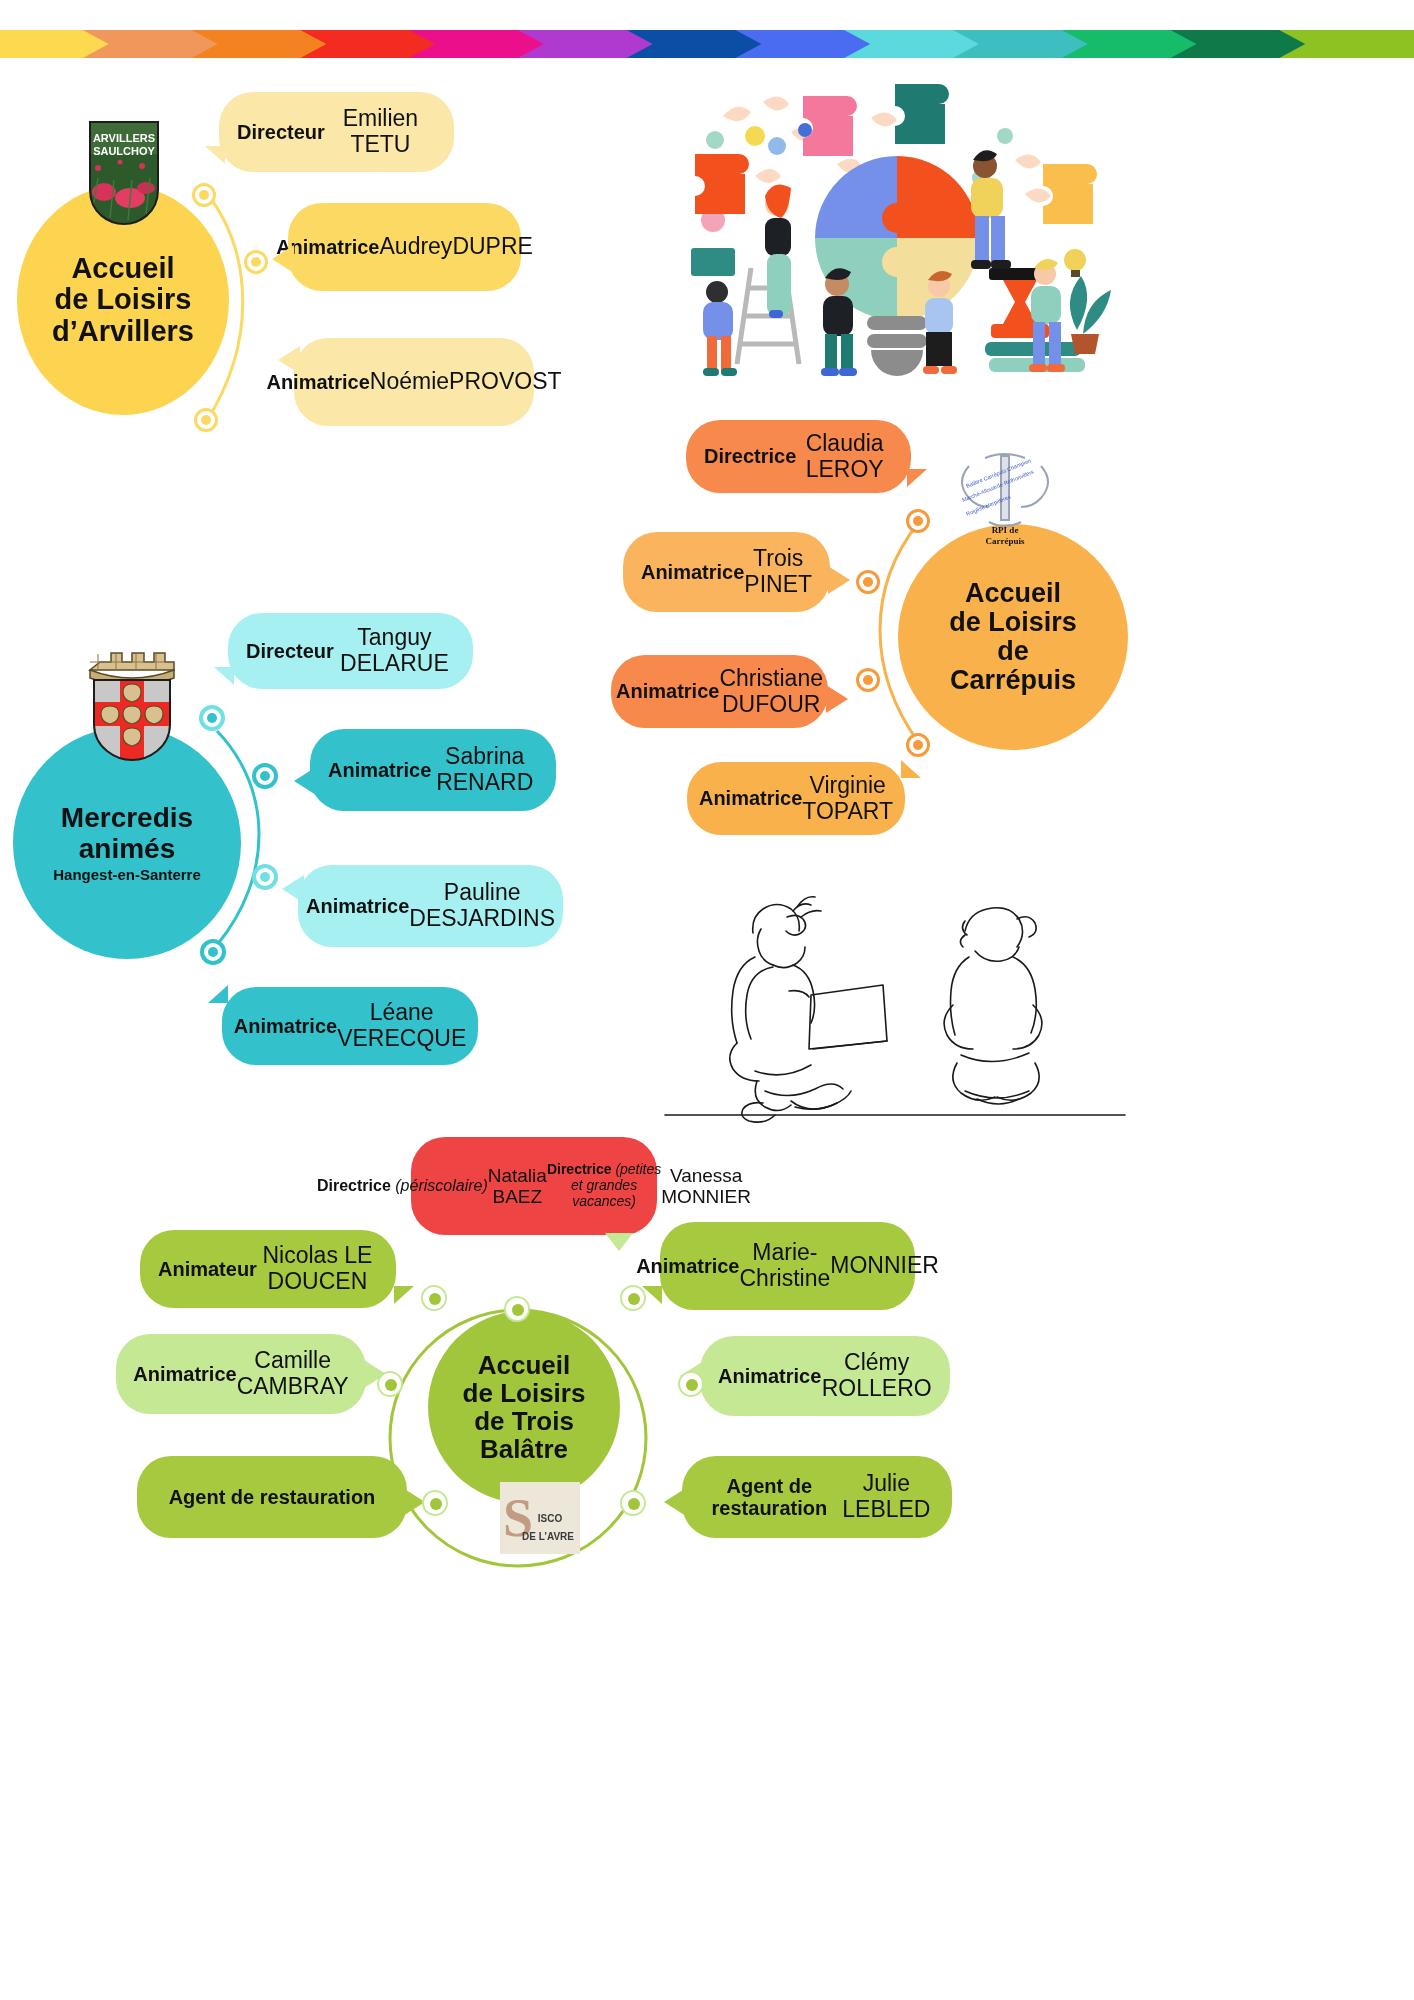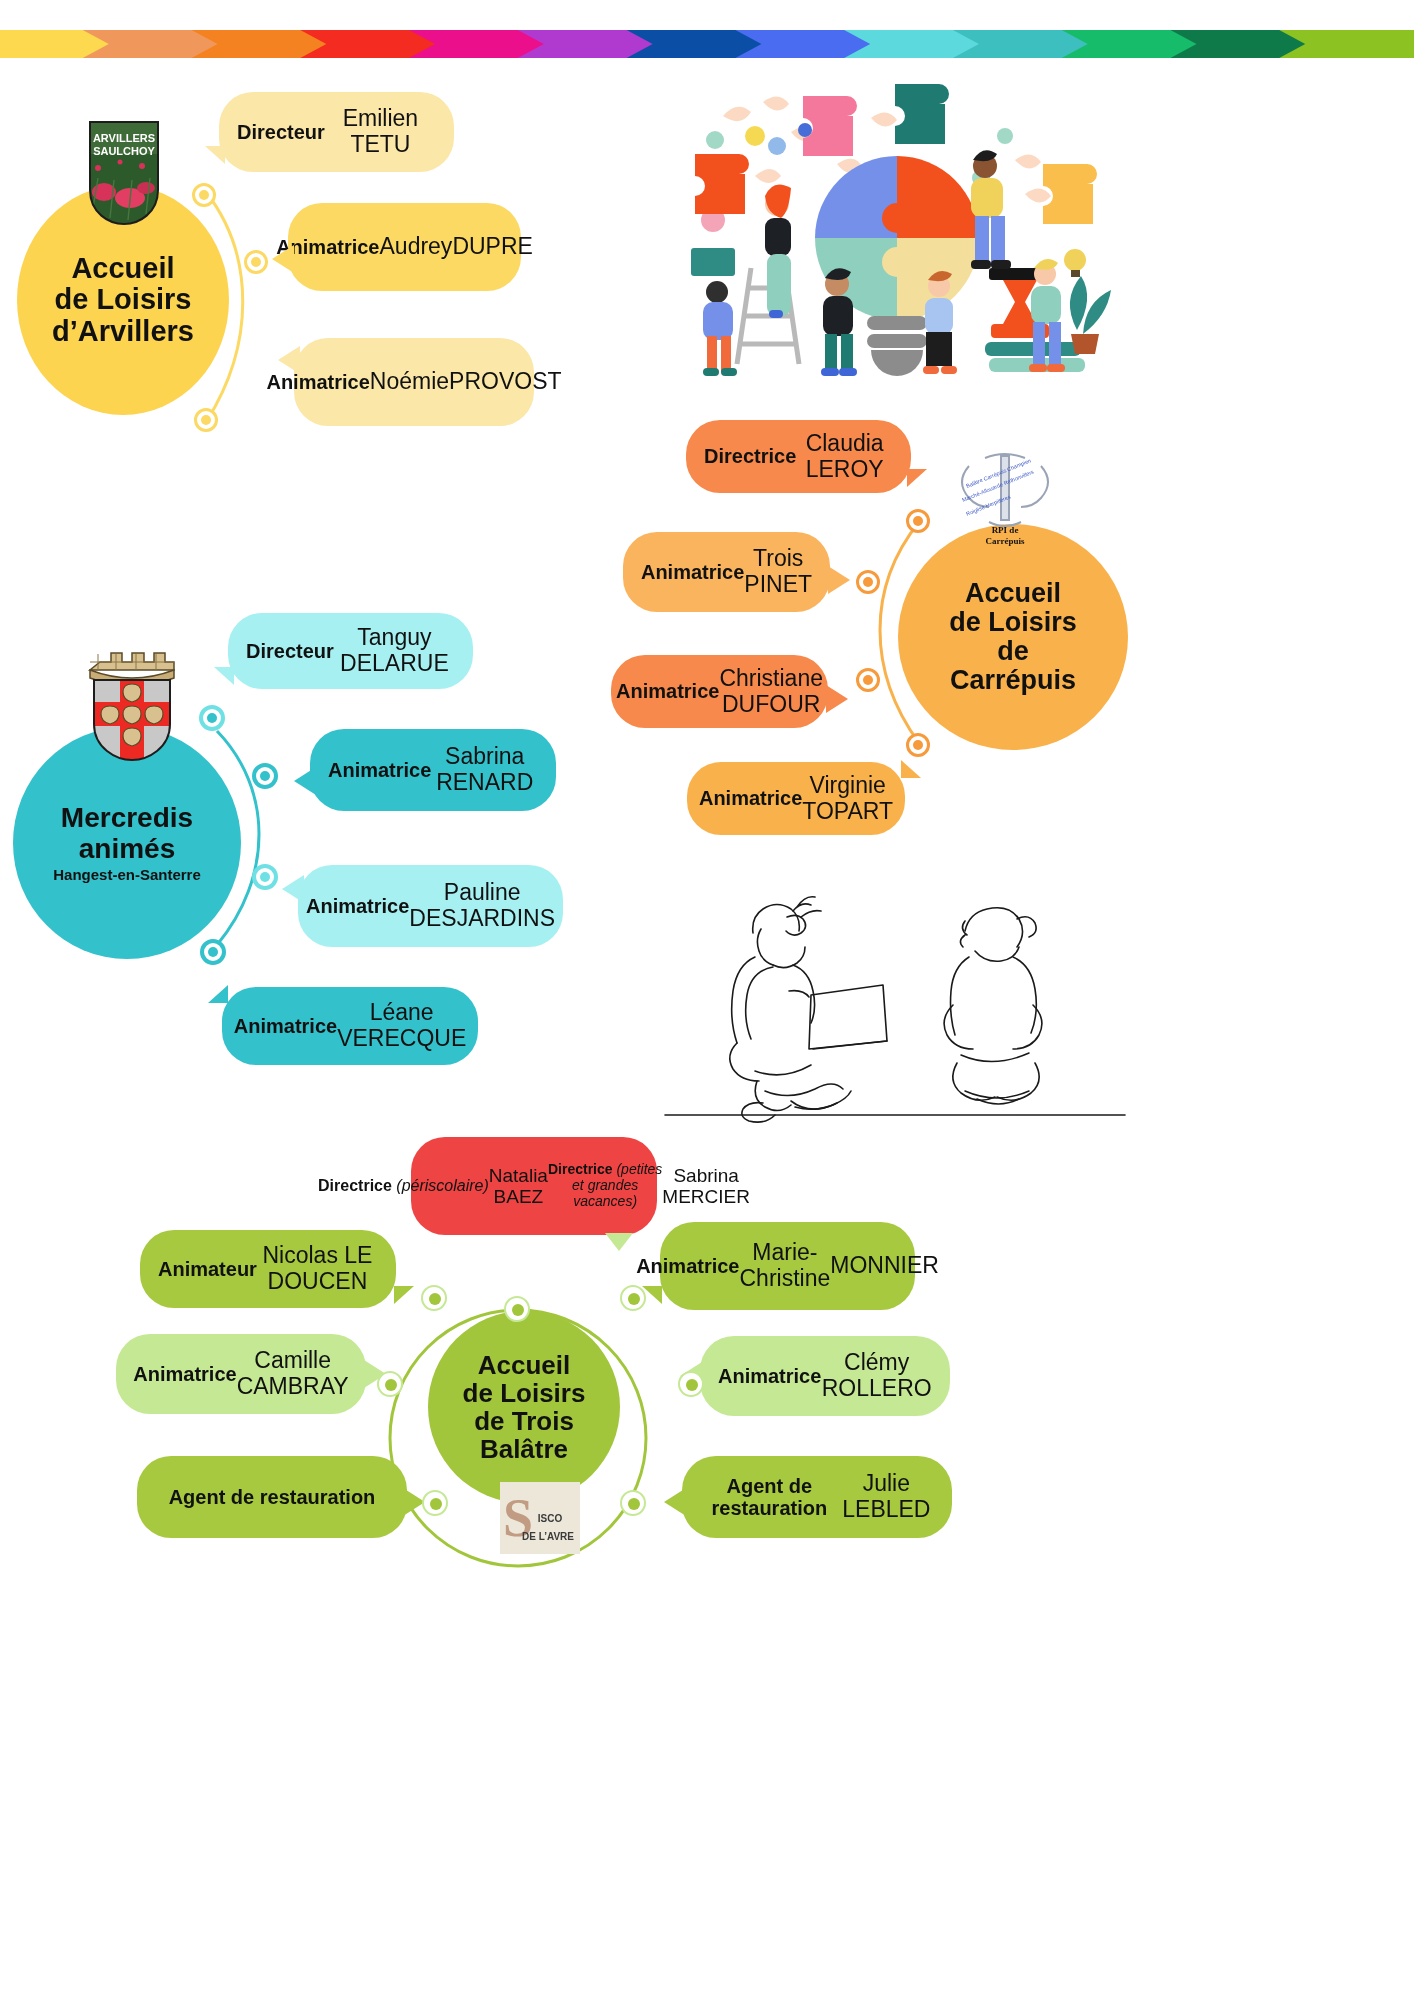--- a/index.html
+++ b/index.html
@@ -493,21 +493,21 @@
 
   <div class="bubble" style="left:411px; top:1137px; width:246px; height:98px; background:#ef4444; padding:8px 14px;">
     <div style="font-size:0;">
       <span class="role sm">Directrice</span><span class="role sm qual">&nbsp;</span><span class="role sm qual">(périscolaire)</span>
     </div>
     <div class="name sm">Natalia BAEZ</div>
     <div class="dashed-sep"></div>
     <div style="font-size:0;">
       <span class="role" style="font-size:14px;">Directrice</span><span class="role qual" style="font-size:14px;">&nbsp;</span><span class="role qual" style="font-size:14px;">(petites et grandes vacances)</span>
     </div>
-    <div class="name sm">Sabrina MERCIER</div>
+    <div class="name sm">Vanessa MONNIER</div>
     <div class="tail" style="right:24px; bottom:-16px; border-left:14px solid transparent; border-right:14px solid transparent; border-top:18px solid #C5E894;"></div>
   </div>
 
   <div class="bubble" style="left:140px; top:1230px; width:256px; height:78px; background:#A6C93F;text-align:center;">
     <div class="role">Animateur</div>
     <div class="name">Nicolas LE DOUCEN</div>
     <div class="tail" style="right:-18px; bottom:4px; border-top:18px solid #A6C93F; border-right:20px solid transparent;"></div>
   </div>
 
   <div class="bubble" style="left:116px; top:1334px; width:250px; height:80px; background:#C5E894;">

